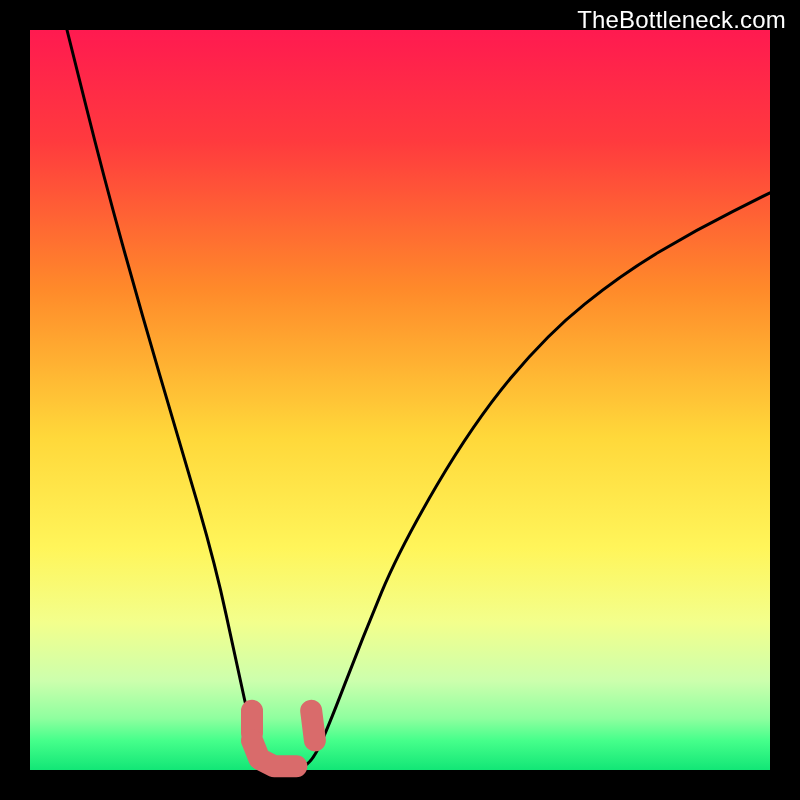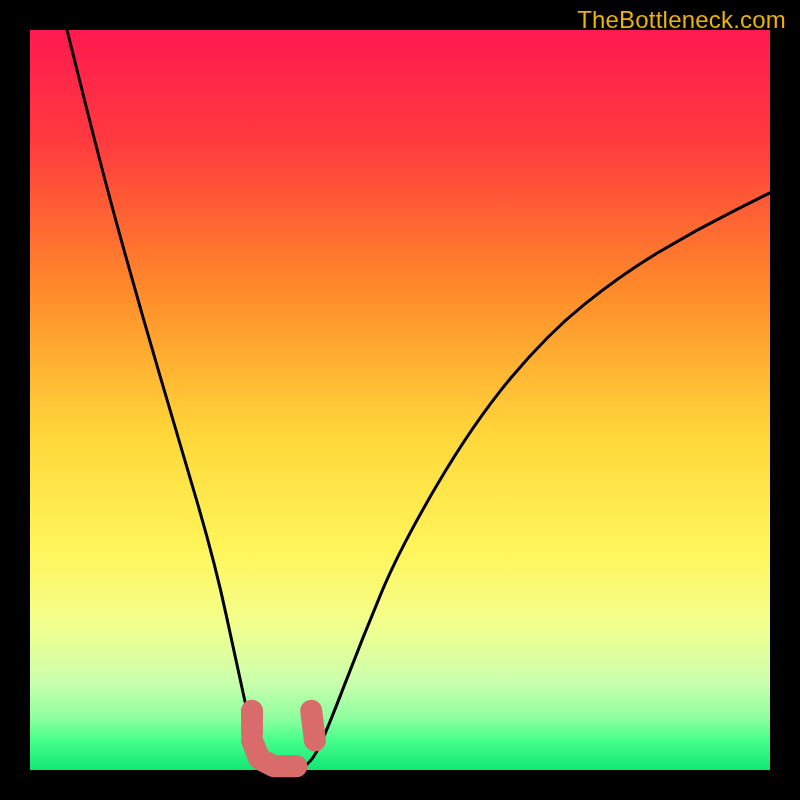--- a/index.html
+++ b/index.html
@@ -24,21 +24,21 @@
     left: 30px;
     top: 30px;
     width: 740px;
     height: 740px;
     
   }
   .watermark {
     position: absolute;
     top: 6px;
     right: 14px;
-    color: #eab308;
+    color: #ffffff;
     font-size: 24px;
     font-weight: 500;
     letter-spacing: 0.2px;
   }
   svg.curvelayer {
     position: absolute;
     left: 30px;
     top: 30px;
     width: 740px;
     height: 740px;

